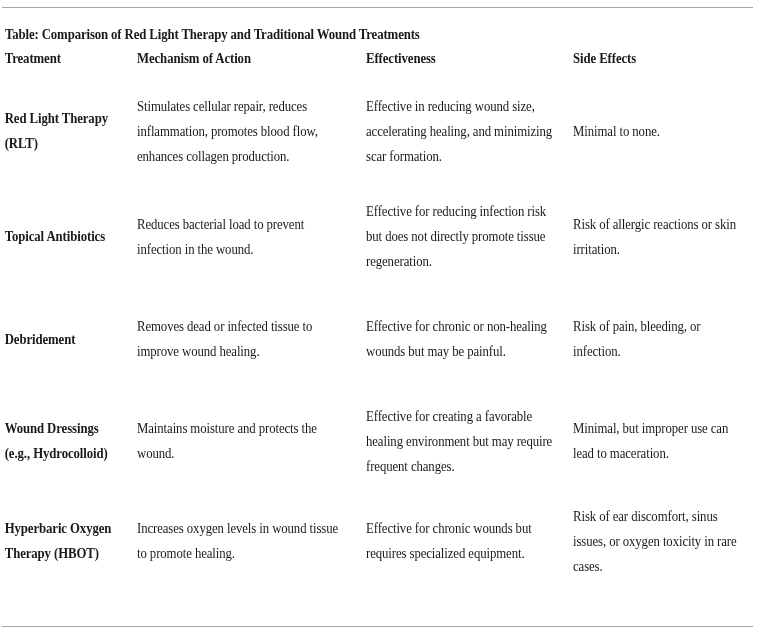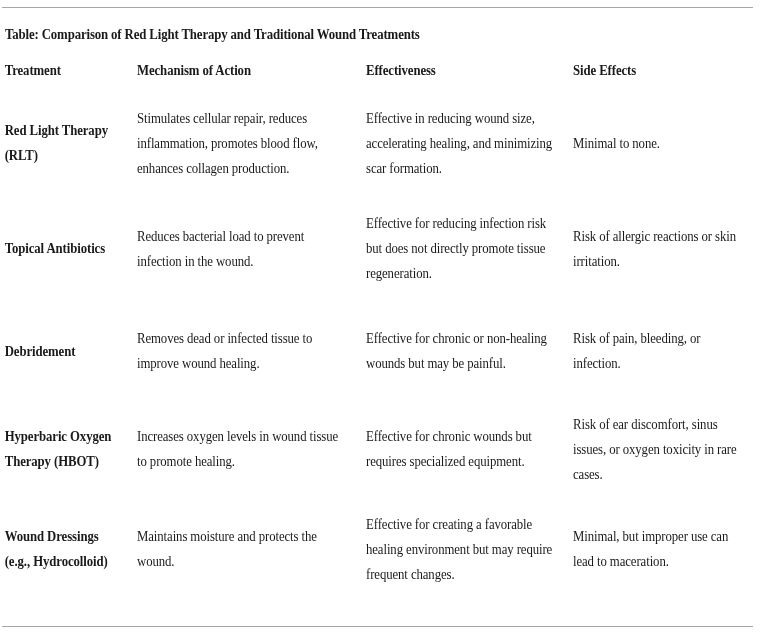--- a/index.html
+++ b/index.html
@@ -46,21 +46,21 @@
     letter-spacing: -0.15px;
     white-space: nowrap;
     transform: scaleX(0.93);
     transform-origin: left top;
   }
 
   
   .tbl {
     position: absolute;
     left: 0;
-    top: 62px;
+    top: 50px;
     width: 766px;
   }
   .trow {
     display: flex;
     align-items: center;
     width: 766px;
     box-sizing: border-box;
   }
   .trow.header-row {
     align-items: flex-start;
@@ -122,31 +122,31 @@
       <div class="cell col4">Risk of allergic reactions or skin irritation.</div>
     </div>
 
     <div class="trow body-row" style="height:100px">
       <div class="cell col1">Debridement</div>
       <div class="cell col2">Removes dead or infected tissue to improve wound healing.</div>
       <div class="cell col3">Effective for chronic or non-healing wounds but may be painful.</div>
       <div class="cell col4">Risk of pain, bleeding, or infection.</div>
     </div>
 
+    <div class="trow body-row" style="height:104px">
+      <div class="cell col1">Wound Dressings (e.g., Hydrocolloid)</div>
+      <div class="cell col2">Maintains moisture and protects the wound.</div>
+      <div class="cell col3">Effective for creating a favorable healing environment but may require frequent changes.</div>
+      <div class="cell col4">Minimal, but improper use can lead to maceration.</div>
+    </div>
+
     <div class="trow body-row" style="height:96px">
       <div class="cell col1">Hyperbaric Oxygen Therapy (HBOT)</div>
       <div class="cell col2">Increases oxygen levels in wound tissue to promote healing.</div>
       <div class="cell col3">Effective for chronic wounds but requires specialized equipment.</div>
       <div class="cell col4">Risk of ear discomfort, sinus issues, or oxygen toxicity in rare cases.</div>
-    </div>
-
-    <div class="trow body-row" style="height:104px">
-      <div class="cell col1">Wound Dressings (e.g., Hydrocolloid)</div>
-      <div class="cell col2">Maintains moisture and protects the wound.</div>
-      <div class="cell col3">Effective for creating a favorable healing environment but may require frequent changes.</div>
-      <div class="cell col4">Minimal, but improper use can lead to maceration.</div>
     </div>
 
   </div>
 
   <div class="rule rule-bottom"></div>
 
 </div>
 
 </body></html>

